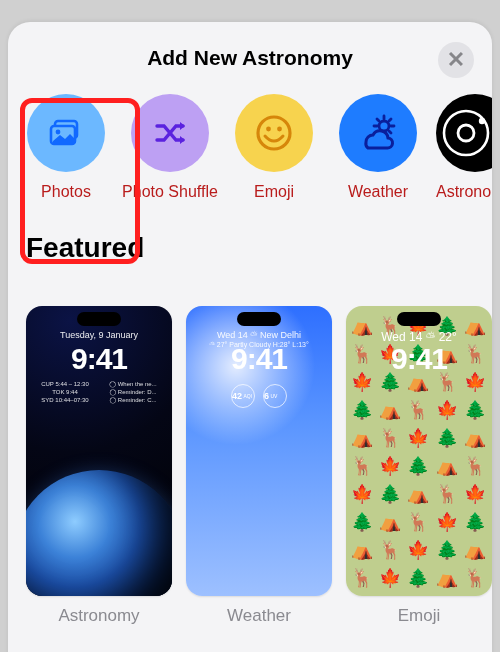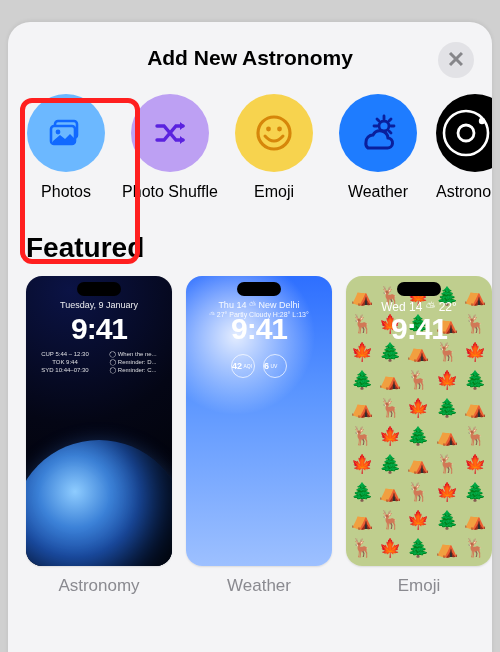--- a/index.html
+++ b/index.html
@@ -15,25 +15,25 @@
   .close-x{font-size:22px;color:#86868a;font-weight:700;line-height:1;}
   .cat-row{display:flex;padding:0 10px;gap:8px;white-space:nowrap;}
   .cat{width:96px;flex:0 0 96px;text-align:center;}
   .cat.astro{width:58px;flex:0 0 58px;overflow:hidden;}
   .circ{width:78px;height:78px;border-radius:50%;margin:0 auto 10px auto;display:flex;align-items:center;justify-content:center;}
   .circ.photos{background:#6cb8ff;}
   .circ.shuffle{background:#bda0f3;}
   .circ.emoji{background:#f7d34e;}
   .circ.weather{background:#1e7cff;}
   .circ.astro{background:#000;margin-left:2px;}
-  .cat-label{font-size:16px;color:#000000;line-height:1.25;}
+  .cat-label{font-size:16px;color:#b91c1c;line-height:1.25;}
   .highlight{position:absolute;left:12px;top:76px;width:110px;height:156px;border:5px solid #ff1f1f;border-radius:12px;pointer-events:none;}
   .section-h{font-size:28px;font-weight:800;color:#000;margin:30px 0 12px 18px;}
   .feat-row{display:flex;gap:14px;padding:0 18px;overflow:hidden;}
-  .card{width:146px;flex:0 0 146px;text-align:center;}
+  .card{width:146px;flex:0 0 146px;text-align:center;margin-top:30px;}
   .thumb{width:146px;height:290px;border-radius:16px;overflow:hidden;position:relative;box-shadow:0 1px 2px rgba(0,0,0,.1);}
   .notch{position:absolute;left:50%;top:6px;transform:translateX(-50%);width:44px;height:14px;background:#000;border-radius:10px;z-index:5;}
   .lock-date{position:absolute;left:0;right:0;top:24px;text-align:center;color:rgba(255,255,255,.92);font-size:9px;font-weight:500;z-index:4;}
   .lock-time{position:absolute;left:0;right:0;top:36px;text-align:center;color:#fff;font-size:30px;font-weight:700;letter-spacing:-1px;z-index:4;}
   .widgets{position:absolute;left:8px;right:8px;top:74px;color:rgba(255,255,255,.85);font-size:6px;line-height:1.35;z-index:4;}
   .w-row{display:flex;justify-content:space-between;gap:6px;}
   .w-col{flex:1;overflow:hidden;white-space:nowrap;}
   .w-sub{position:absolute;left:0;right:0;top:35px;text-align:center;color:rgba(255,255,255,.9);font-size:7px;z-index:4;}
   .w-circles{position:absolute;left:0;right:0;top:78px;display:flex;justify-content:center;gap:8px;z-index:4;}
   .w-circ{width:22px;height:22px;border-radius:50%;border:1.5px solid rgba(255,255,255,.7);display:flex;align-items:center;color:#fff;font-size:9px;font-weight:600;position:relative;}
@@ -163,21 +163,21 @@
         </div>
       </div>
       <div class="card-label">Astronomy</div>
     </div>
 
     <div class="card">
       <div class="thumb">
         <div class="wx-bg"></div>
           <div class="glare"></div>
         <div class="notch"></div>
-        <div class="lock-date">Thu 14 ⛅︎ New Delhi</div>
+        <div class="lock-date">Wed 14 ⛅︎ New Delhi</div>
         <div class="w-sub">⛅︎ 27°  Partly Cloudy  H:28° L:13°</div>
         <div class="lock-time">9:41</div>
         <div class="w-circles">
           <div class="w-circ">
               <span>42</span>
               <span class="tiny">&nbsp;AQI</span>
             </div>
           <div class="w-circ">
               <span>6</span>
               <span class="tiny">&nbsp;UV</span>

